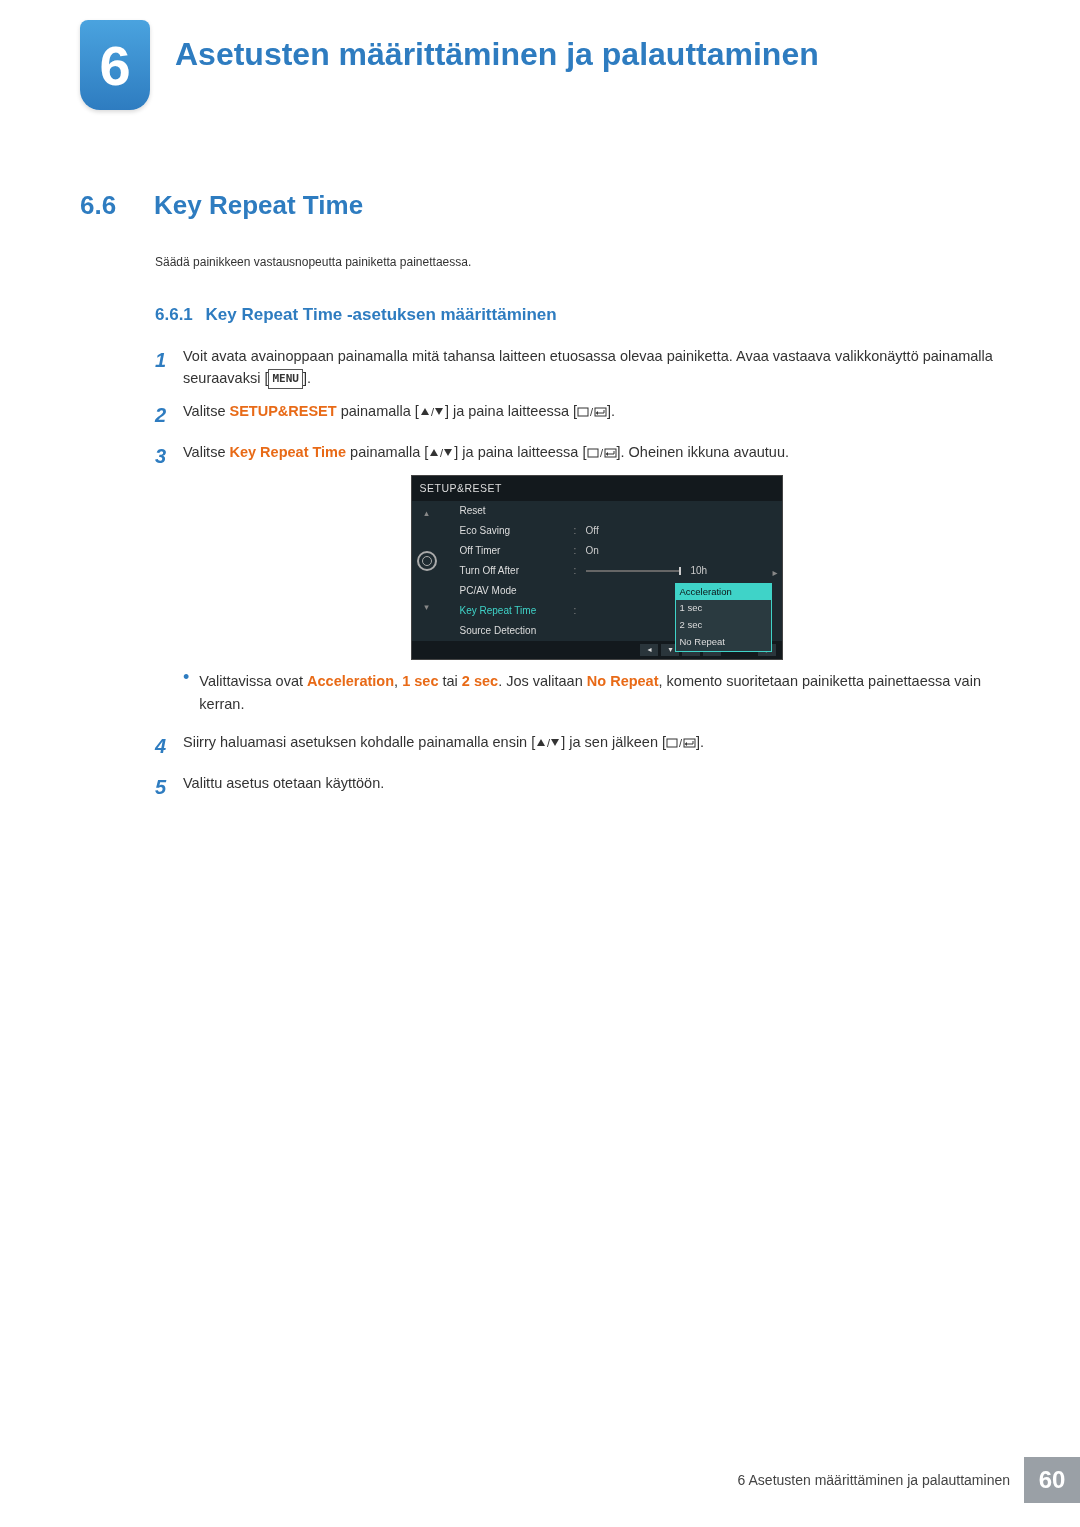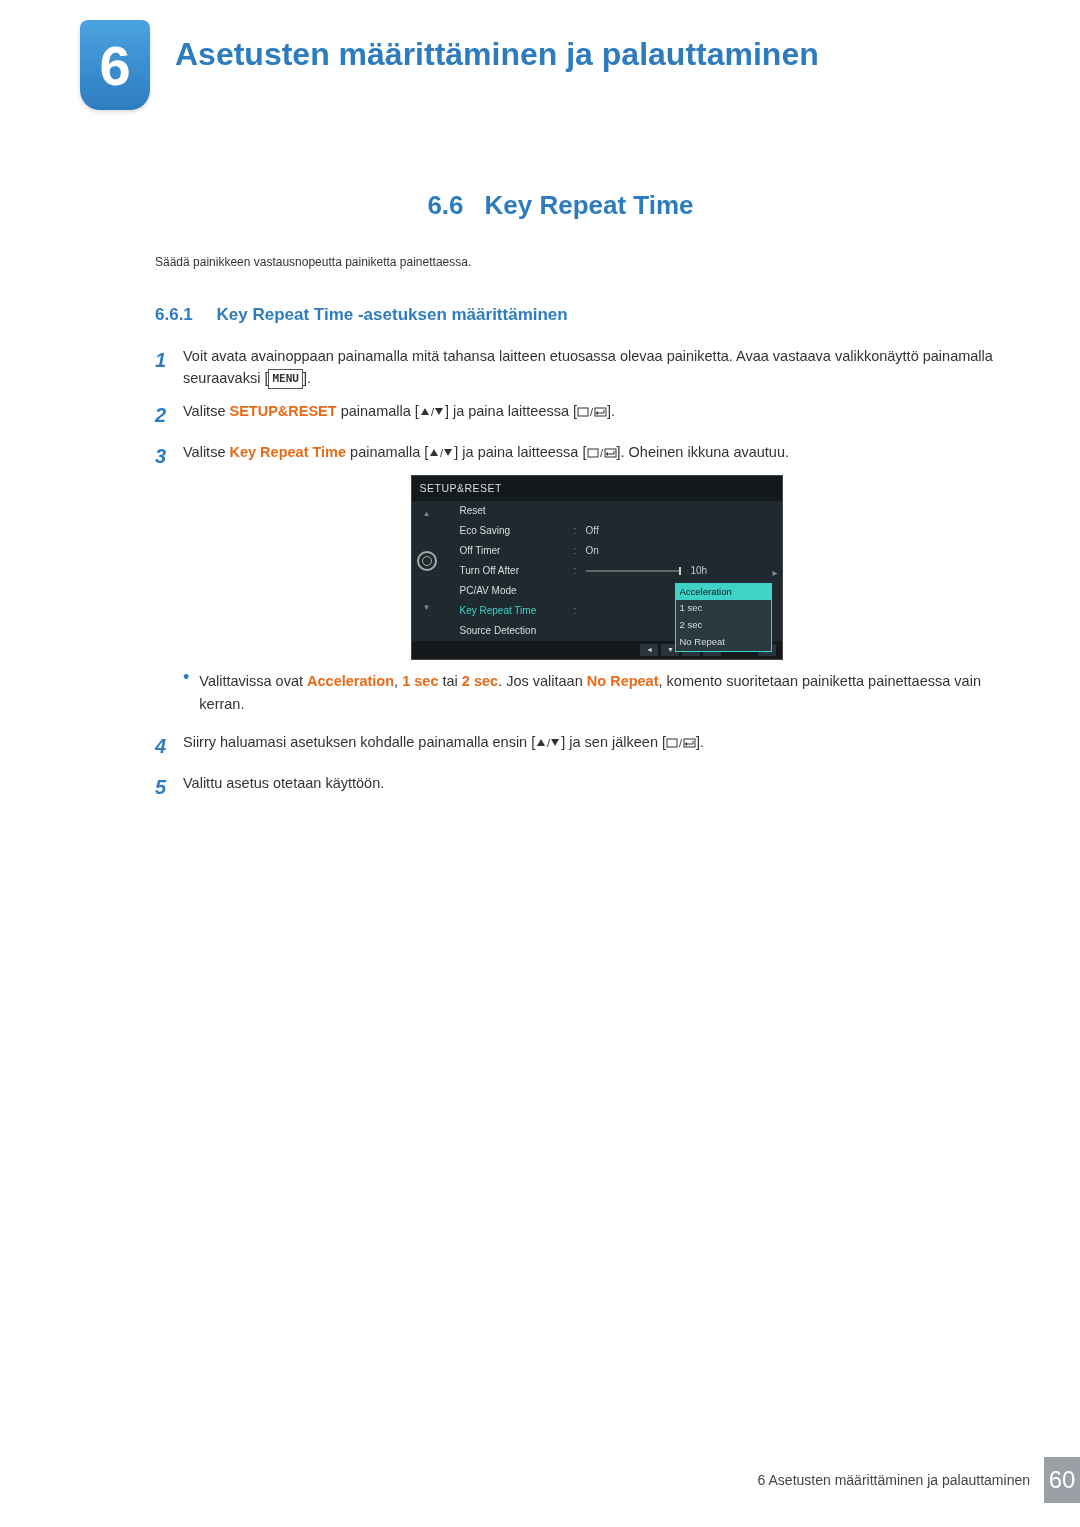--- a/index.html
+++ b/index.html
@@ -39,21 +39,20 @@
     left: 175px;
     font-size: 32px;
     font-weight: bold;
     color: #2e7cc0;
   }
   .section-row {
     position: absolute;
     top: 190px;
     left: 80px;
     right: 56px;
-    text-align: center;
   }
   .section-num {
     display: inline-block;
     font-size: 26px;
     font-weight: bold;
     color: #2e7cc0;
     width: 70px;
     vertical-align: top;
   }
   .section-title {
@@ -70,21 +69,21 @@
     font-size: 12px;
   }
   .subsection-row {
     position: absolute;
     top: 305px;
     left: 155px;
     font-size: 17px;
     font-weight: bold;
     color: #2e7cc0;
   }
-  .subsection-num { margin-right: 19px; }
+  .subsection-num { margin-right: 8px; }
   .steps {
     position: absolute;
     top: 345px;
     left: 155px;
     right: 70px;
   }
   .step {
     display: flex;
     align-items: flex-start;
     margin-bottom: 10px;
@@ -176,22 +175,22 @@
   .arrow-small{ color:#888; font-size:9px; display:flex; justify-content:center; }
   .bullet-line{
     display:flex; align-items:flex-start; gap:10px; margin:4px 0 6px 0;
   }
   .bullet-dot{ color:#2e7cc0; font-size:18px; line-height:14px; }
   .footer{
     position:absolute; bottom:24px; right:0; display:flex; align-items:center;justify-content:space-between;
   }
   .footer-text{ font-size:14px; color:#444; padding-right:14px;}
   .footer-page{
-    background:#9aa0a6; color:#fff; font-size:24px; font-weight:normal;
-    width:36px; height:46px; display:flex; align-items:center; justify-content:center;
+    background:#9aa0a6; color:#fff; font-size:24px; font-weight:bold;
+    width:56px; height:46px; display:flex; align-items:center; justify-content:center;
   }
 </style>
 </head>
 <body>
 
 <div class="page">
 
   <div class="chapter-badge">6</div>
   <div class="chapter-title">Asetusten määrittäminen ja palauttaminen</div>
 

